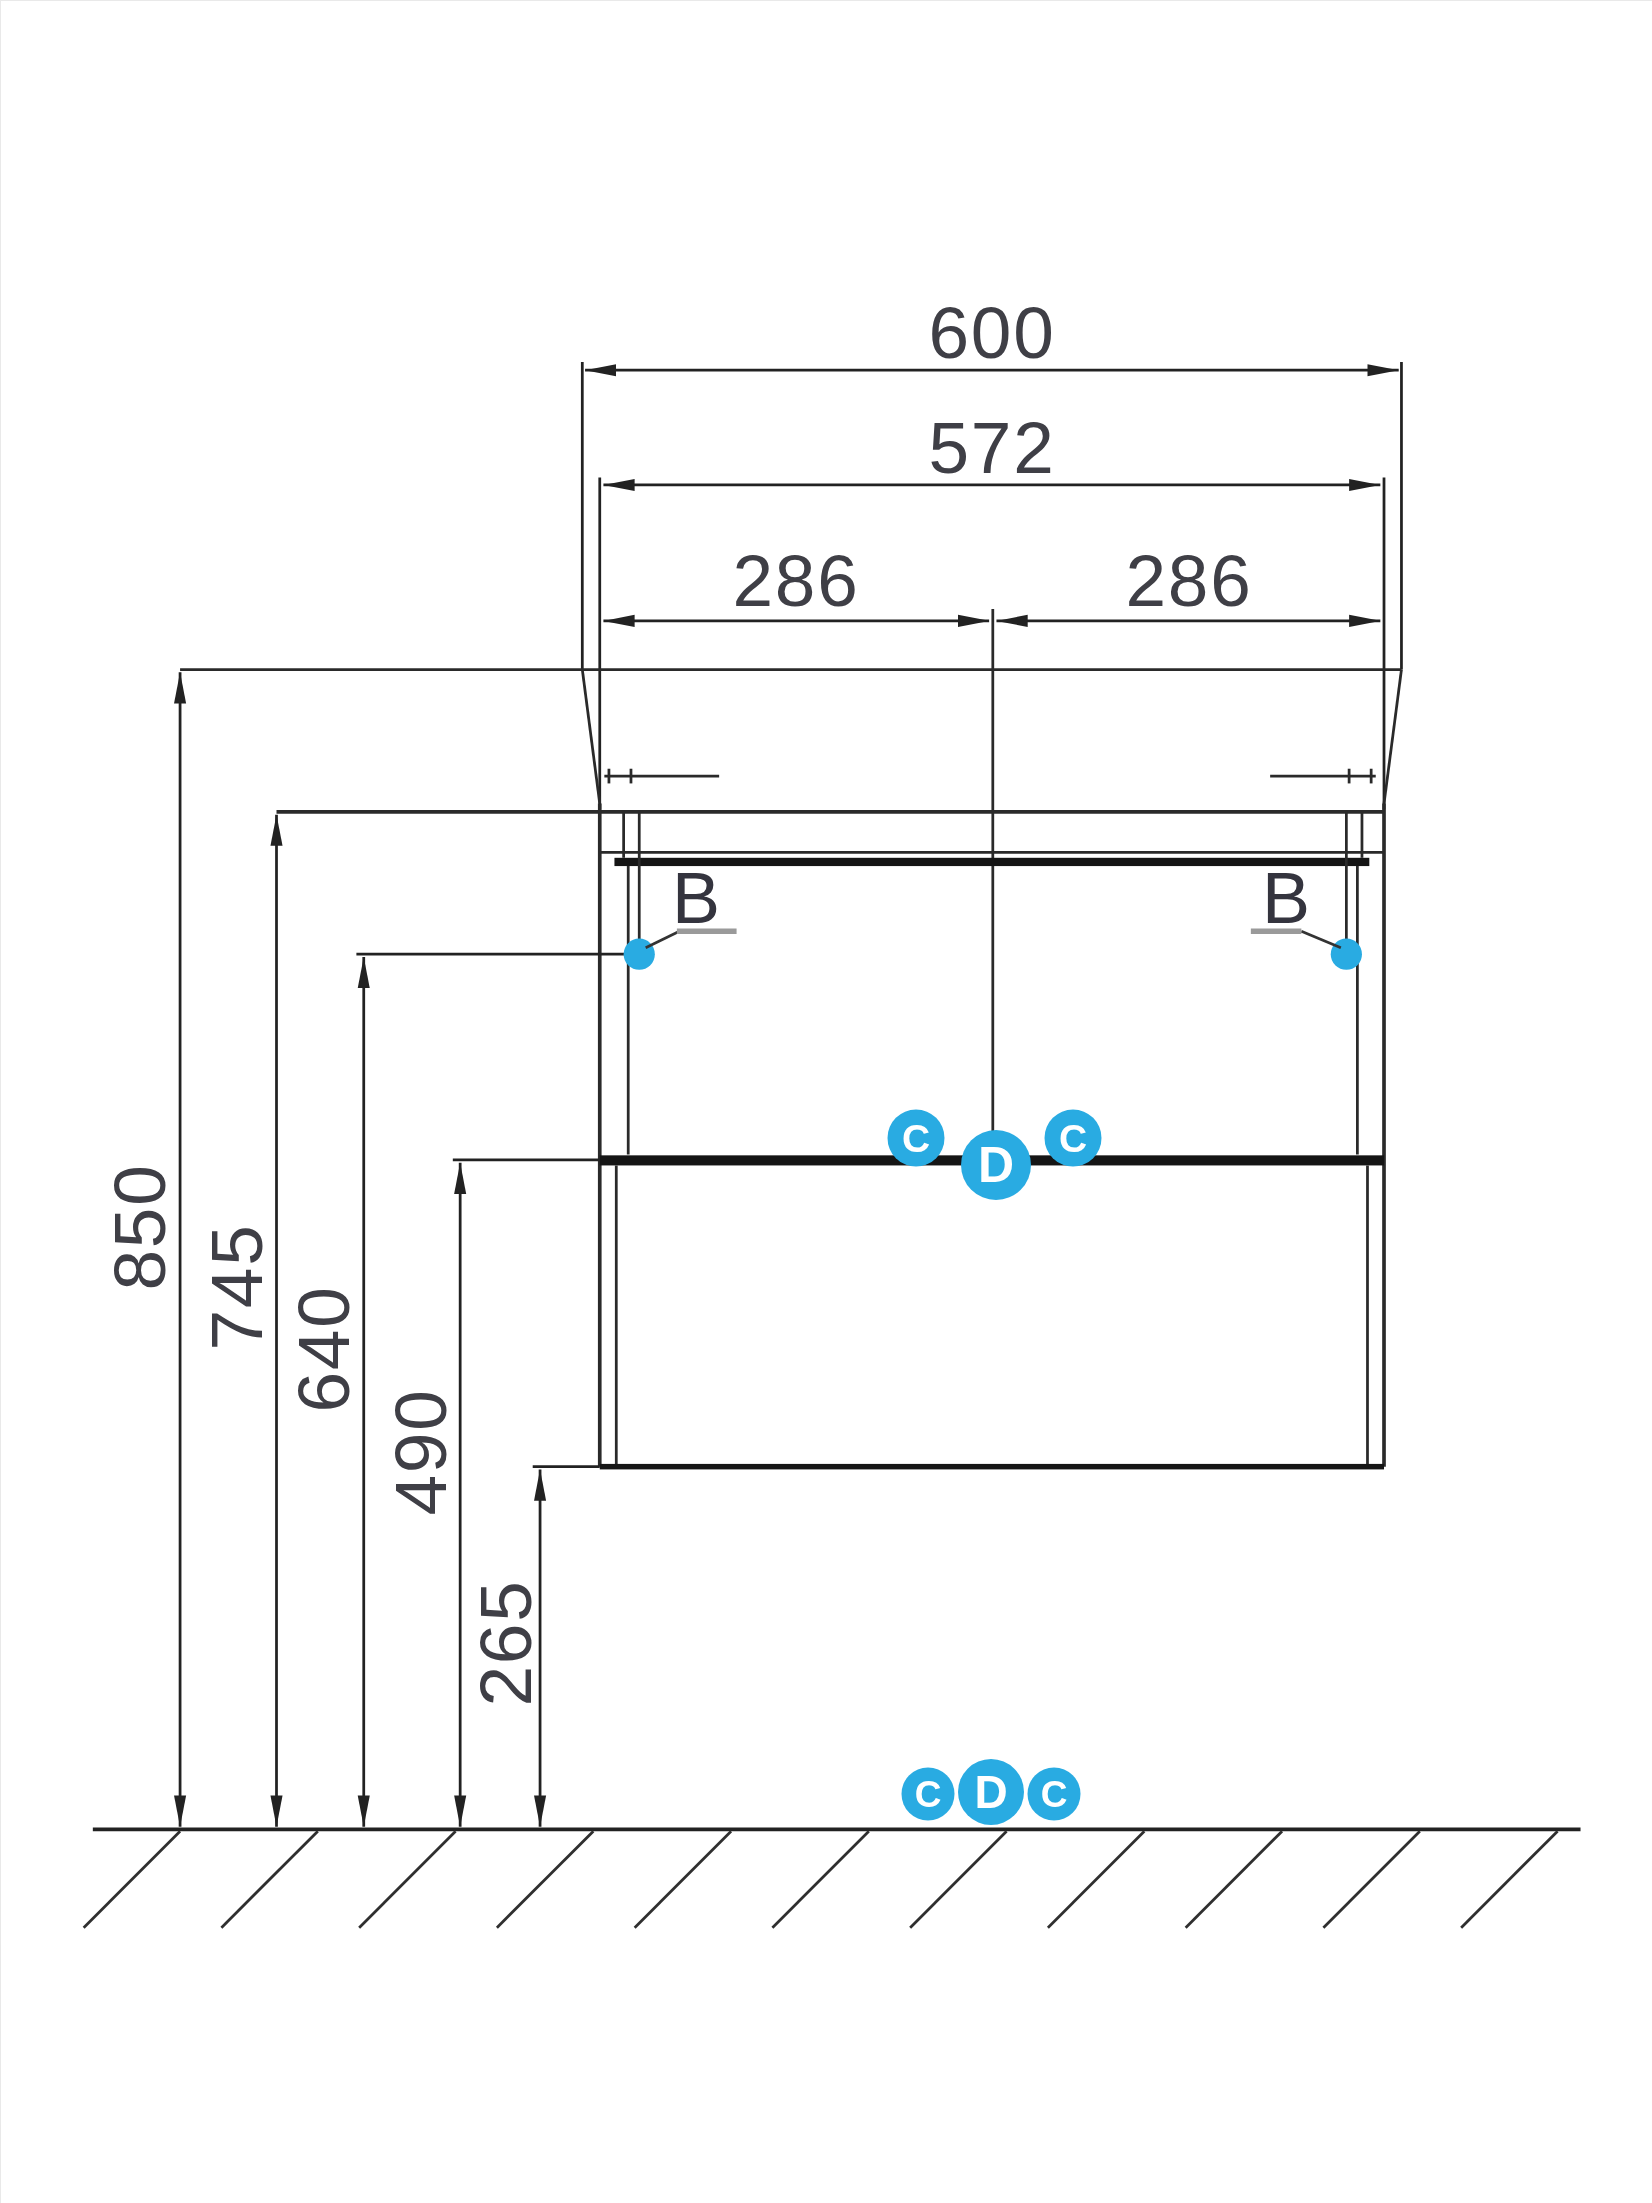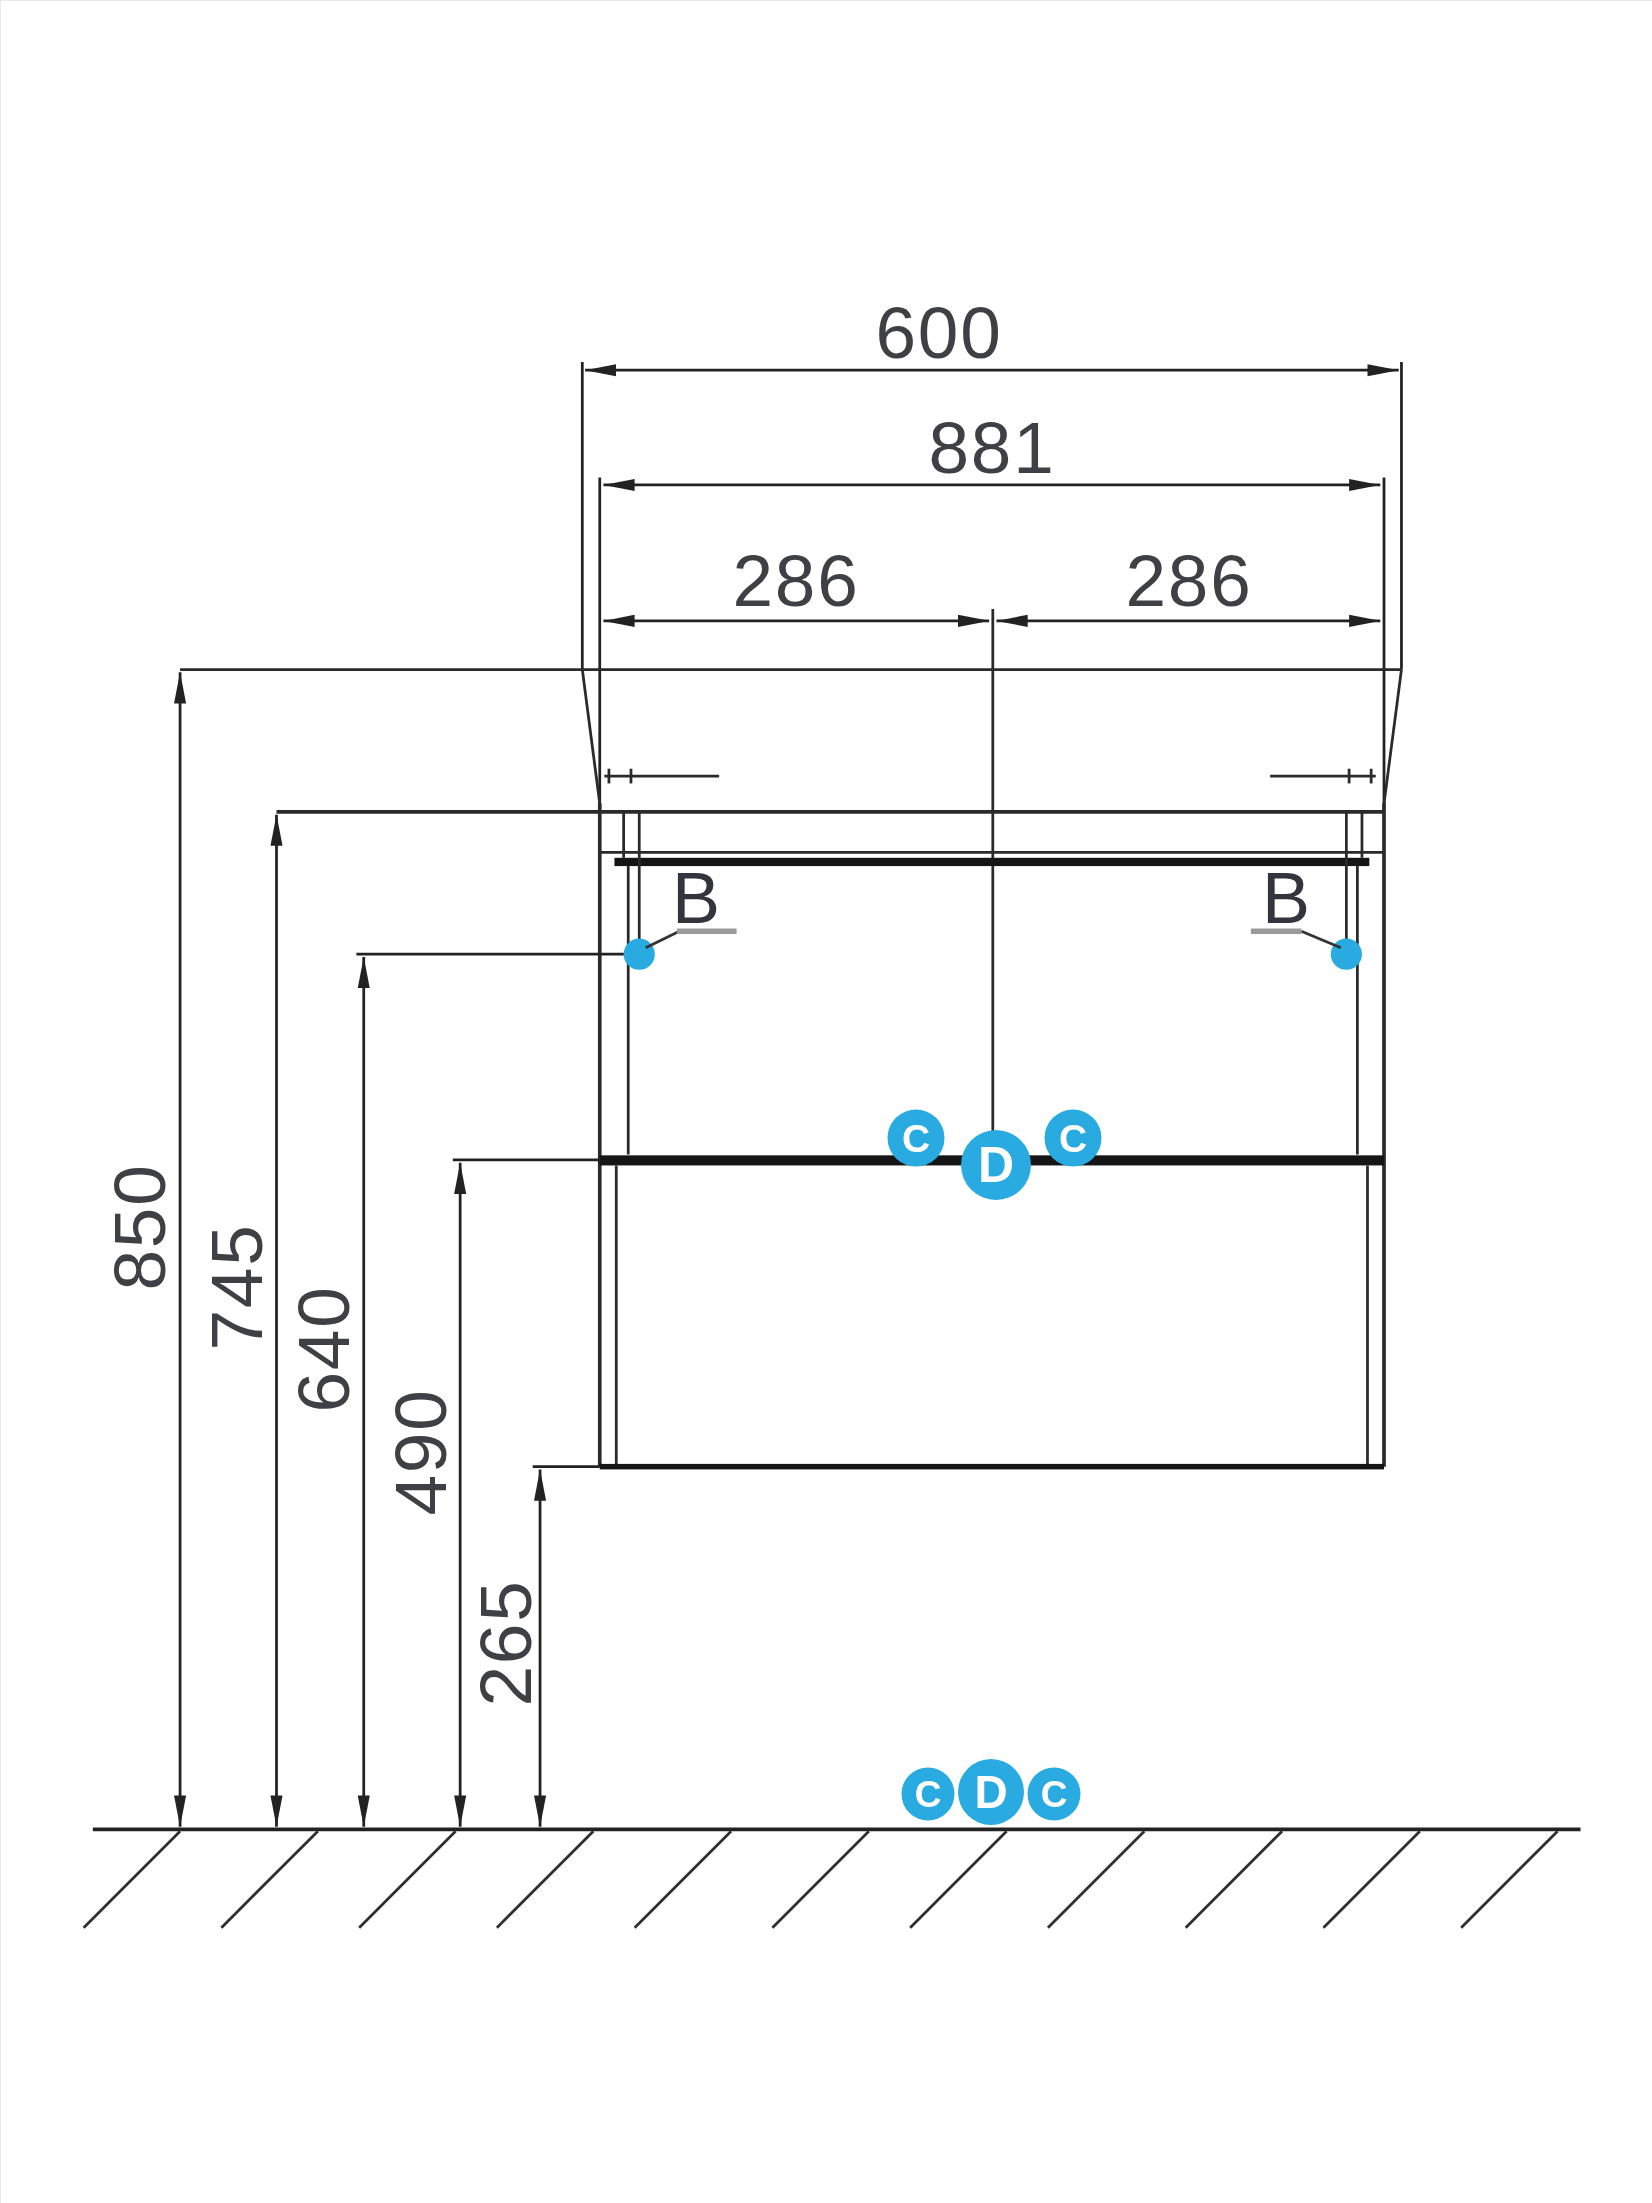--- a/index.html
+++ b/index.html
@@ -121,22 +121,22 @@
       <line x1="702" y1="1031" x2="741" y2="1012" stroke="#333333" stroke-width="3"></line>
       <line x1="736" y1="1013" x2="801" y2="1013" stroke="#9a9a9a" stroke-width="6"></line>
     </g>
     <g>
       <circle cx="1465" cy="1038" r="17" fill="#29abe2"></circle>
       <line x1="1459" y1="1031" x2="1416" y2="1013" stroke="#333333" stroke-width="3"></line>
       <line x1="1361" y1="1013" x2="1416" y2="1013" stroke="#9a9a9a" stroke-width="6"></line>
     </g>
   </svg>
 
-  <div class="dim-label" style="left:938px;top:331px">600</div>
-  <div class="dim-label" style="left:991px;top:446px">881</div>
+  <div class="dim-label" style="left:991px;top:331px">600</div>
+  <div class="dim-label" style="left:991px;top:446px">572</div>
   <div class="dim-label" style="left:795px;top:579px">286</div>
   <div class="dim-label" style="left:1188px;top:579px">286</div>
 
   <div class="dim-label vert" style="left:138px;top:1226px">850</div>
   <div class="dim-label vert" style="left:235px;top:1286px">745</div>
   <div class="dim-label vert" style="left:322px;top:1348px">640</div>
   <div class="dim-label vert" style="left:419px;top:1451px">490</div>
   <div class="dim-label vert" style="left:504px;top:1642px">265</div>
 
   <div class="b-label" style="left:695px;top:897px">B</div>

